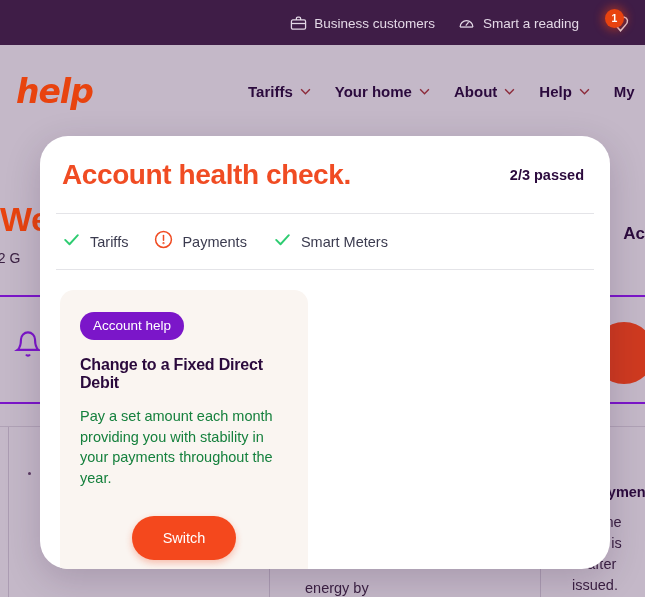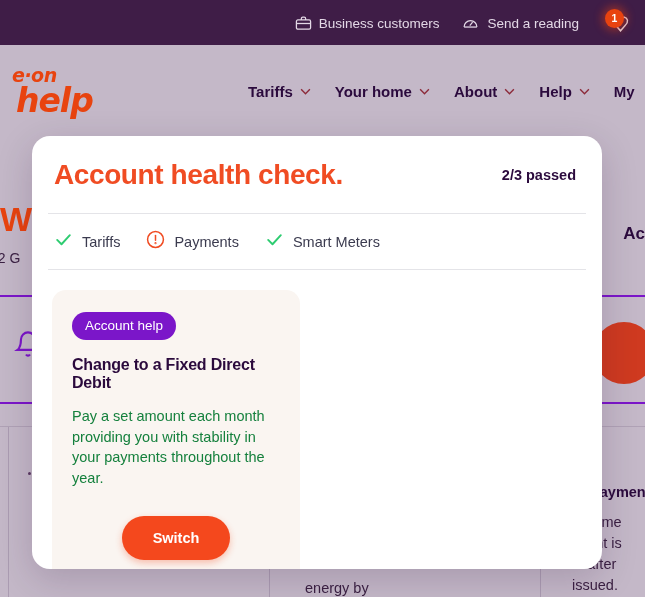--- a/index.html
+++ b/index.html
@@ -212,25 +212,25 @@
     position: absolute;
     left: 28px; top: 45px;
     width: 3px; height: 3px;
     border-radius: 50%;
     background: #5a3a62;
   }
 
   
   .modal {
     position: absolute;
-    left: 32px; top: 136px;
+    left: 40px; top: 136px;
     width: 570px;
     height: 433px;
     background: #ffffff;
-    border-radius: 18px;
+    border-radius: 28px;
     box-shadow: 0 10px 36px rgba(40,10,50,.18);
     overflow: hidden;
     z-index: 10;
   }
   .modal-head {
     height: 77px;
     display: flex;
     align-items: center;
     justify-content: space-between;
     padding: 0 26px 0 22px;
@@ -302,21 +302,21 @@
   }
   .switch-wrap {
     display: flex;
     justify-content: center;
     margin-top: 28px;
   }
   .switch-btn {
     background: #f4481d;
     color: #ffffff;
     font-size: 14.5px;
-    font-weight: bold;
+    font-weight: normal;
     border: none;
     border-radius: 999px;
     padding: 14px 31px;
     cursor: pointer;
     box-shadow: 0 3px 7px rgba(244,72,29,.32);
   }
 
   .car-next {
     position: absolute;
     right: -20px;
@@ -345,36 +345,35 @@
   </a>
 
   <a class="util-link">
     <span>
       <svg width="19" height="17" viewBox="0 0 24 24" fill="none" stroke="#e3d8e6" stroke-width="1.8">
         <path d="M3 17a9 9 0 0 1 18 0"></path>
         <path d="M3 17h18"></path>
         <path d="M15 10l-4 5"></path>
       </svg>
     </span>
-    <span>Send a reading</span>
+    <span>Smart a reading</span>
   </a>
 
   <div class="heart-wrap">
     <div class="notif-badge">1</div>
     <span class="heart-ico">
       <svg width="19" height="19" viewBox="0 0 24 24" fill="none" stroke="#e3d8e6" stroke-width="1.8">
         <path d="M20.8 6.6a5 5 0 0 0-8.8-1.9 5 5 0 0 0-8.8 1.9c-.5 2.7 1.2 5 3 6.8L12 20l5.8-6.6c1.8-1.8 3.5-4.1 3-6.8z"></path>
       </svg>
     </span>
   </div>
 </div>
 
 <div class="main-nav">
   <div class="logo">
-    <div class="eon">e·on</div>
     <div class="next">help</div>
   </div>
 
   <div class="nav-items">
     <div class="nav-item">
       <span>Tariffs</span>
       <svg class="chev" viewBox="0 0 12 8" fill="none" stroke="#8c2a3a" stroke-width="1.6">
           <path d="M1 1.5 6 6.5 11 1.5"></path>
         </svg>
     </div>

